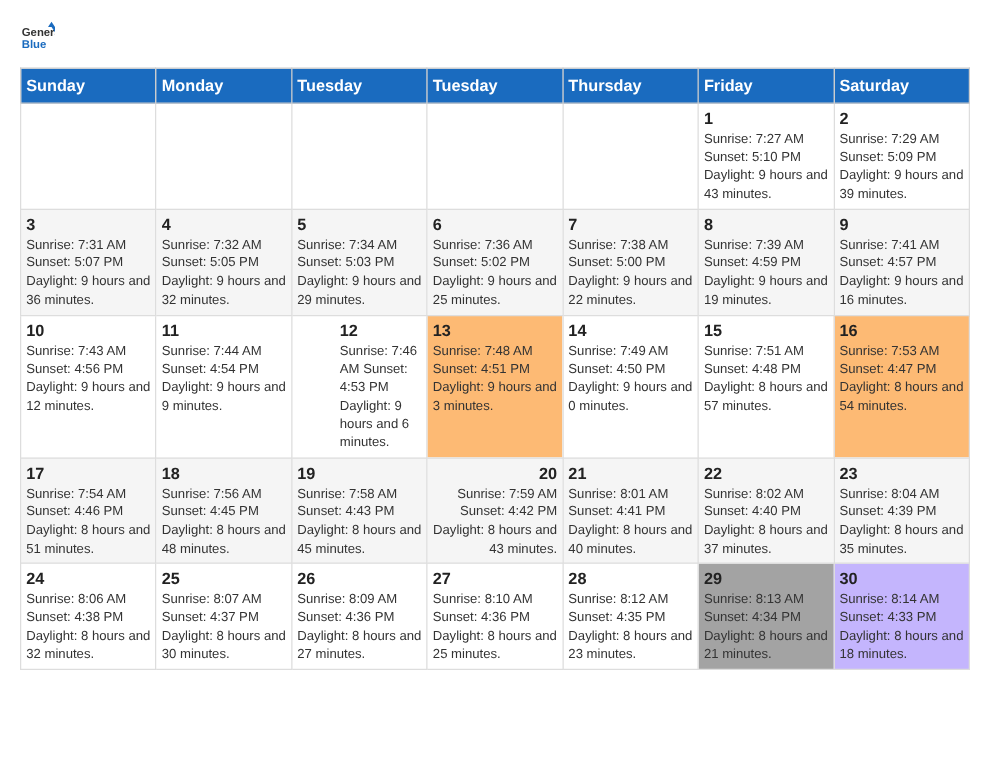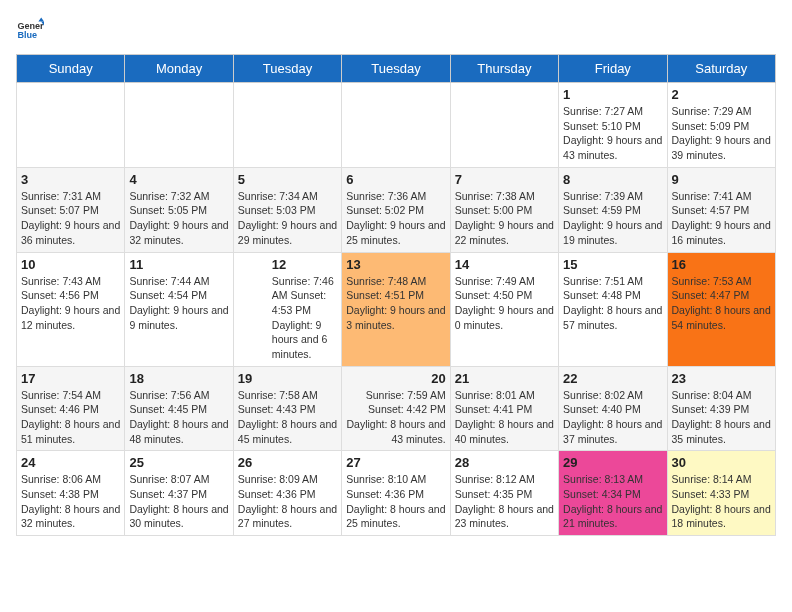--- a/index.html
+++ b/index.html
@@ -41,23 +41,23 @@
     }
     .calendar-table {
       width: 100%;
       border-collapse: collapse;
       font-size: 11px;
     }
     .calendar-table th {
       background-color: #1a6bbf;
       color: #fff;
       padding: 6px 4px;
-      text-align: center;
+      text-align: left;
       font-size: 13px;
-      font-weight: normal;
+      font-weight: bold;
       border: 1px solid #ccc;
     }
     .calendar-table td {
       border: 1px solid #ddd;
       vertical-align: top;
       padding: 4px;
       width: calc(100% / 7);
       height: 80px;
       background: #fff;
     }
@@ -213,21 +213,21 @@
           <div class="day-info">Sunrise: 7:49 AM
 Sunset: 4:50 PM
 Daylight: 9 hours and 0 minutes.</div>
         </td>
         <td style="background-color: rgb(255, 255, 255);">
           <div class="day-number">15</div>
           <div class="day-info">Sunrise: 7:51 AM
 Sunset: 4:48 PM
 Daylight: 8 hours and 57 minutes.</div>
         </td>
-        <td style="background-color: #f97316;">
+        <td style="background-color: #fdba74;">
           <div class="day-number">16</div>
           <div class="day-info">Sunrise: 7:53 AM
 Sunset: 4:47 PM
 Daylight: 8 hours and 54 minutes.</div>
         </td>
       </tr>
       <tr>
         <td style="background-color: rgb(245, 245, 245);">
           <div class="day-number">17</div>
           <div class="day-info">Sunrise: 7:54 AM
@@ -295,27 +295,27 @@
           <div class="day-info">Sunrise: 8:10 AM
 Sunset: 4:36 PM
 Daylight: 8 hours and 25 minutes.</div>
         </td>
         <td style="background-color: rgb(255, 255, 255);">
           <div class="day-number">28</div>
           <div class="day-info">Sunrise: 8:12 AM
 Sunset: 4:35 PM
 Daylight: 8 hours and 23 minutes.</div>
         </td>
-        <td style="background-color: #ec4899;">
+        <td style="background-color: #a3a3a3;">
           <div class="day-number">29</div>
           <div class="day-info">Sunrise: 8:13 AM
 Sunset: 4:34 PM
 Daylight: 8 hours and 21 minutes.</div>
         </td>
-        <td style="background-color: #fef9c3;">
+        <td style="background-color: #c4b5fd;">
           <div class="day-number">30</div>
           <div class="day-info">Sunrise: 8:14 AM
 Sunset: 4:33 PM
 Daylight: 8 hours and 18 minutes.</div>
         </td>
       </tr>
     </tbody>
 </table>
 
 </body></html>

